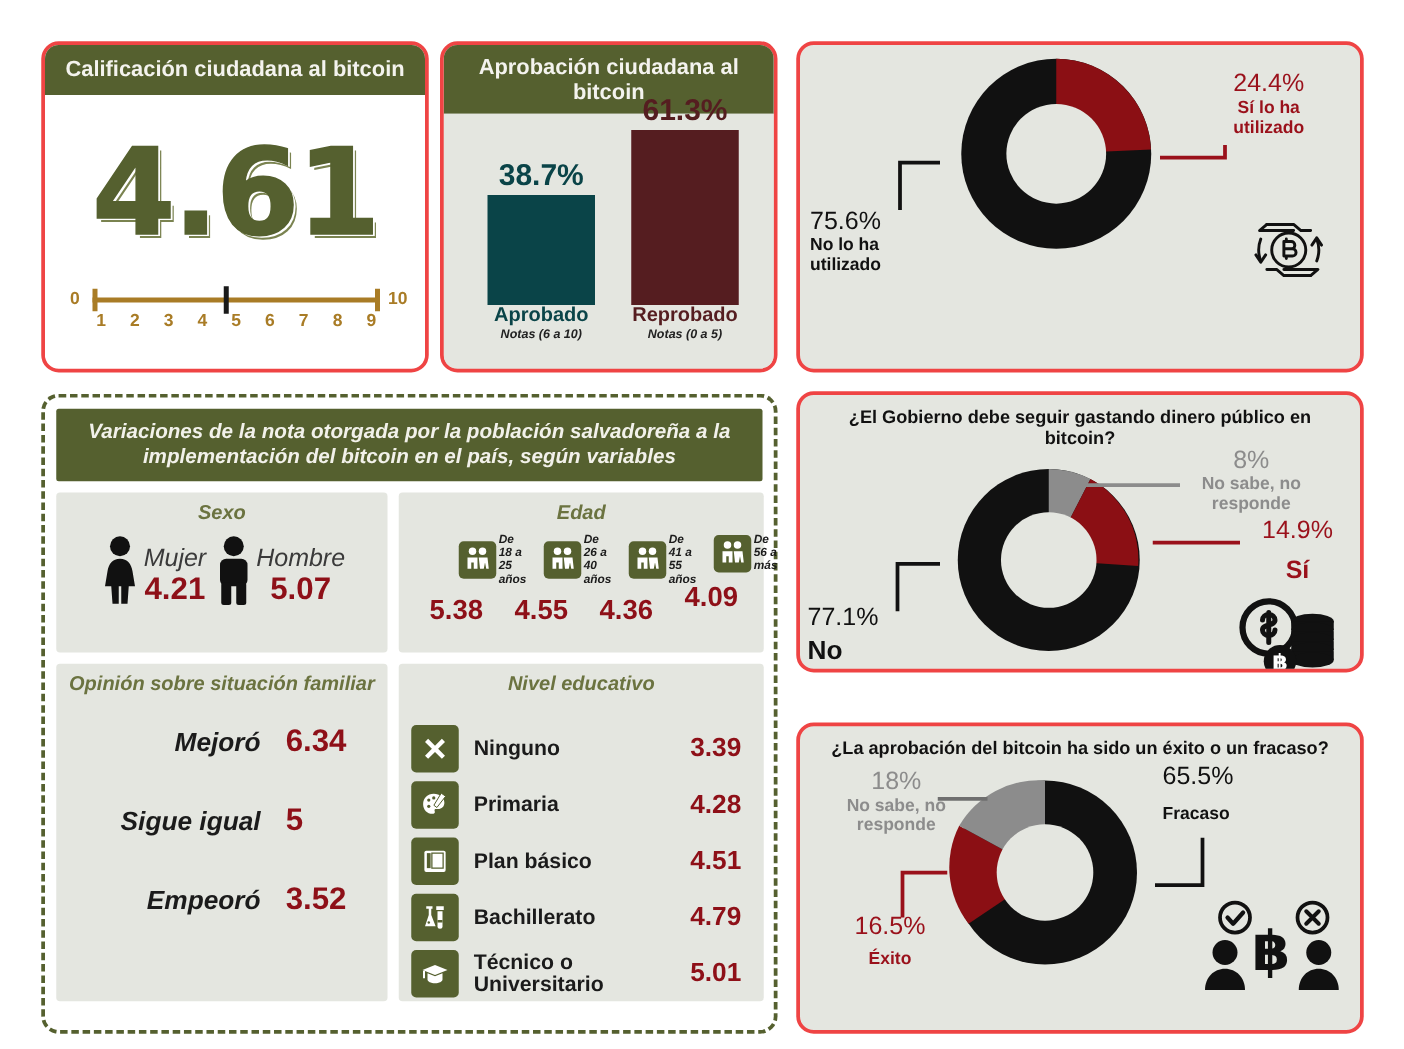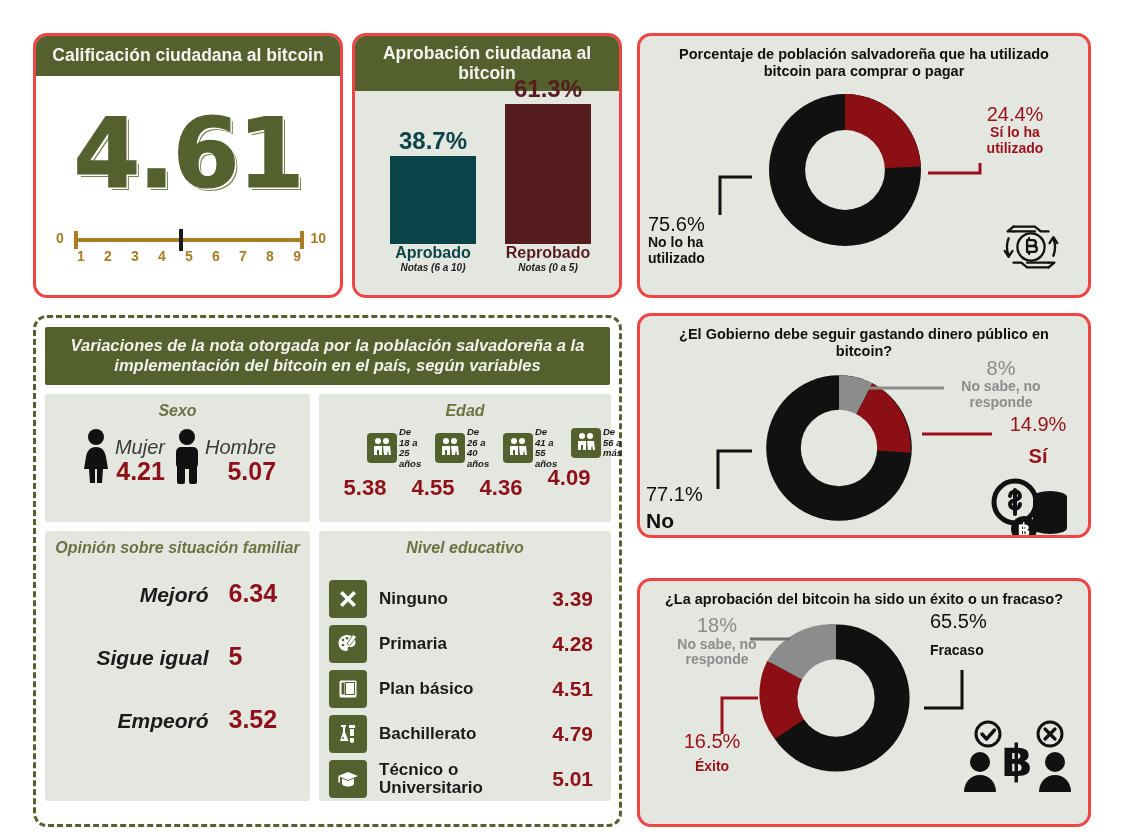--- a/index.html
+++ b/index.html
@@ -102,21 +102,21 @@
   }
   .var-box { background:#e4e6e0; border-radius: 3px; padding: 8px 10px; position: relative; }
   .var-title {
     text-align: center; color:#6b7340; font-style: italic; font-weight: bold;
     font-size: 16px; line-height:1.15;
   }
 
   
   .sexo-row { display:flex; justify-content: center; align-items: flex-end; gap: 6px; margin-top: 8px; }
   .sexo-item { display:flex; align-items: flex-end; gap: 2px; }
-  .sexo-txt { text-align: right; }
+  .sexo-txt { text-align: center; }
   .sexo-label { font-size: 20px; font-style: italic; color:#3a3a3a; line-height:1.05; }
   .sexo-val { font-size: 25px; font-weight: bold; color:#8e1018; line-height:1.05; }
 
   
   .edad-row { display:flex; justify-content: space-between; margin-top: 7px; padding: 0 2px; }
   .edad-item { width: 68px; text-align: center; }
   .edad-top { display:flex; align-items: center; gap: 2px; padding-left: 36px; }
   .edad-ico {
     width: 30px; height: 30px; background:#55602F; border-radius: 4px;
     display:flex; align-items:center; justify-content:center; flex: none;
@@ -388,21 +388,20 @@
             <div class="edu-val">5.01</div>
           </div>
 
         </div>
       </div>
 
     </div>
   </div>
 
   <div class="card donut-card" id="card-donut1">
-    <div class="donut-title">Porcentaje de población salvadoreña que ha utilizado bitcoin para comprar o pagar</div>
     <div class="donut-stage">
       <svg class="donut-svg" style="left:110px;top:-8px" width="190" height="190" viewBox="0 0 200 200">
         <circle cx="100" cy="100" r="80" fill="#111111"></circle>
         <path d="M100 100 L100 20 A80 80 0 0 1 179.8 96.4 Z" fill="#8B0F14"></path>
         <circle cx="100" cy="100" r="42" fill="#e4e6e0"></circle>
       </svg>
       <svg class="icon-abs" style="left:68px;top:88px" width="44" height="48" viewBox="0 0 44 48">
         <path d="M44 6 H12 V44" stroke="#111" stroke-width="3" fill="none"></path>
       </svg>
       <svg class="icon-abs" style="left:288px;top:80px" width="60" height="20" viewBox="0 0 60 20">

